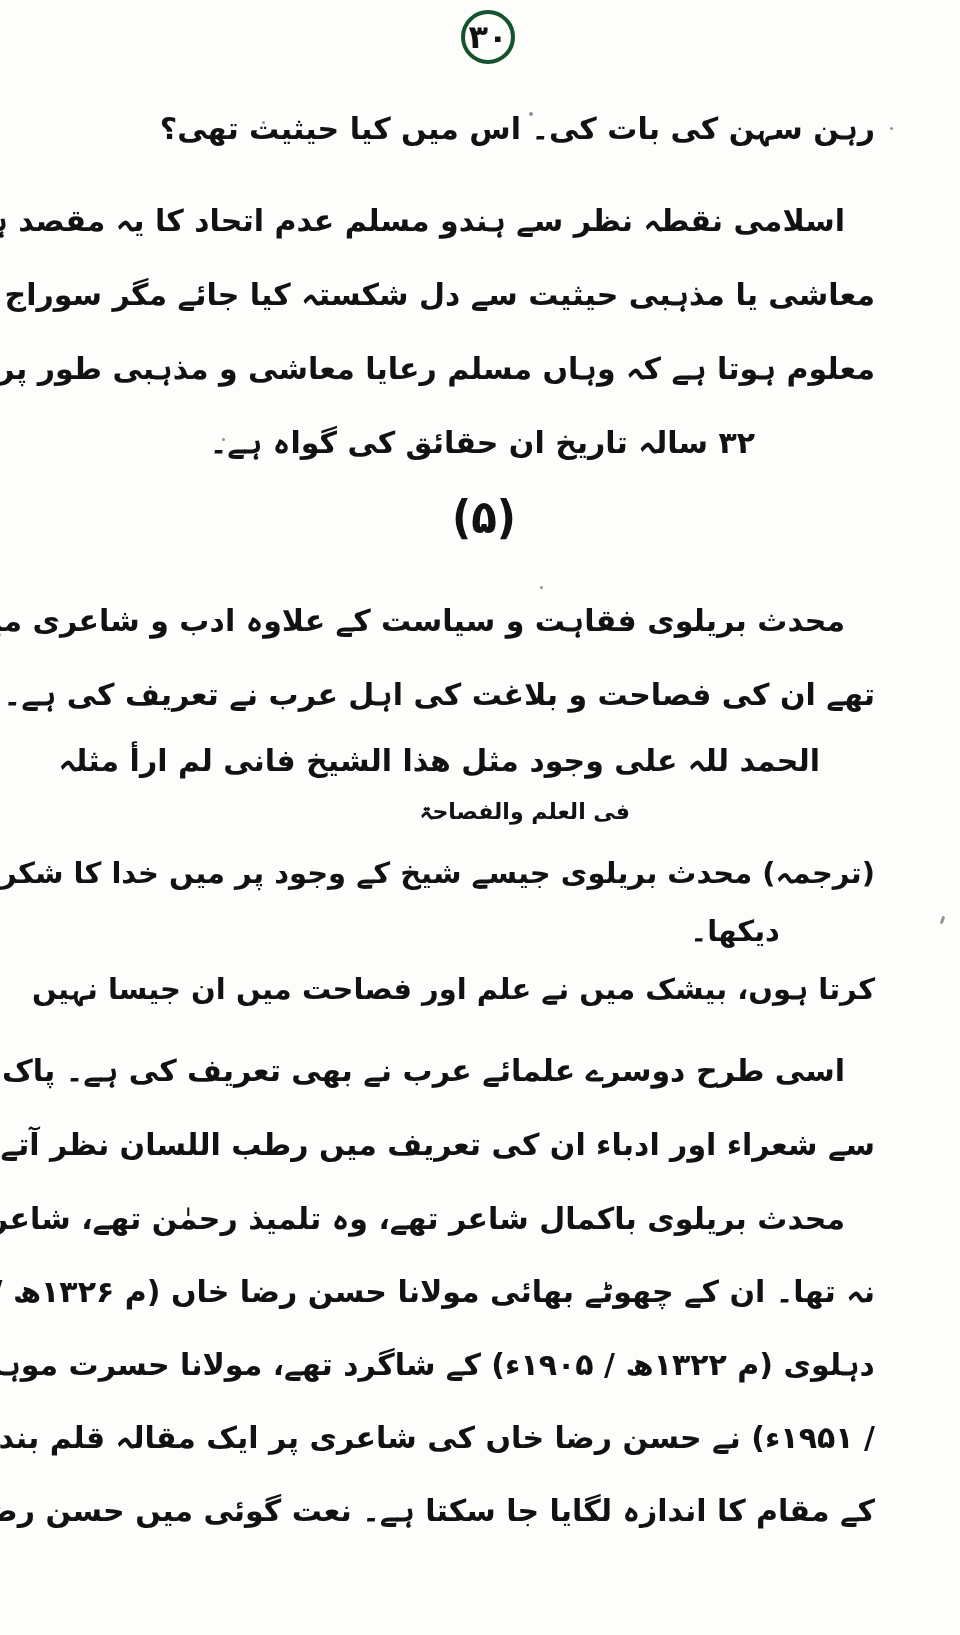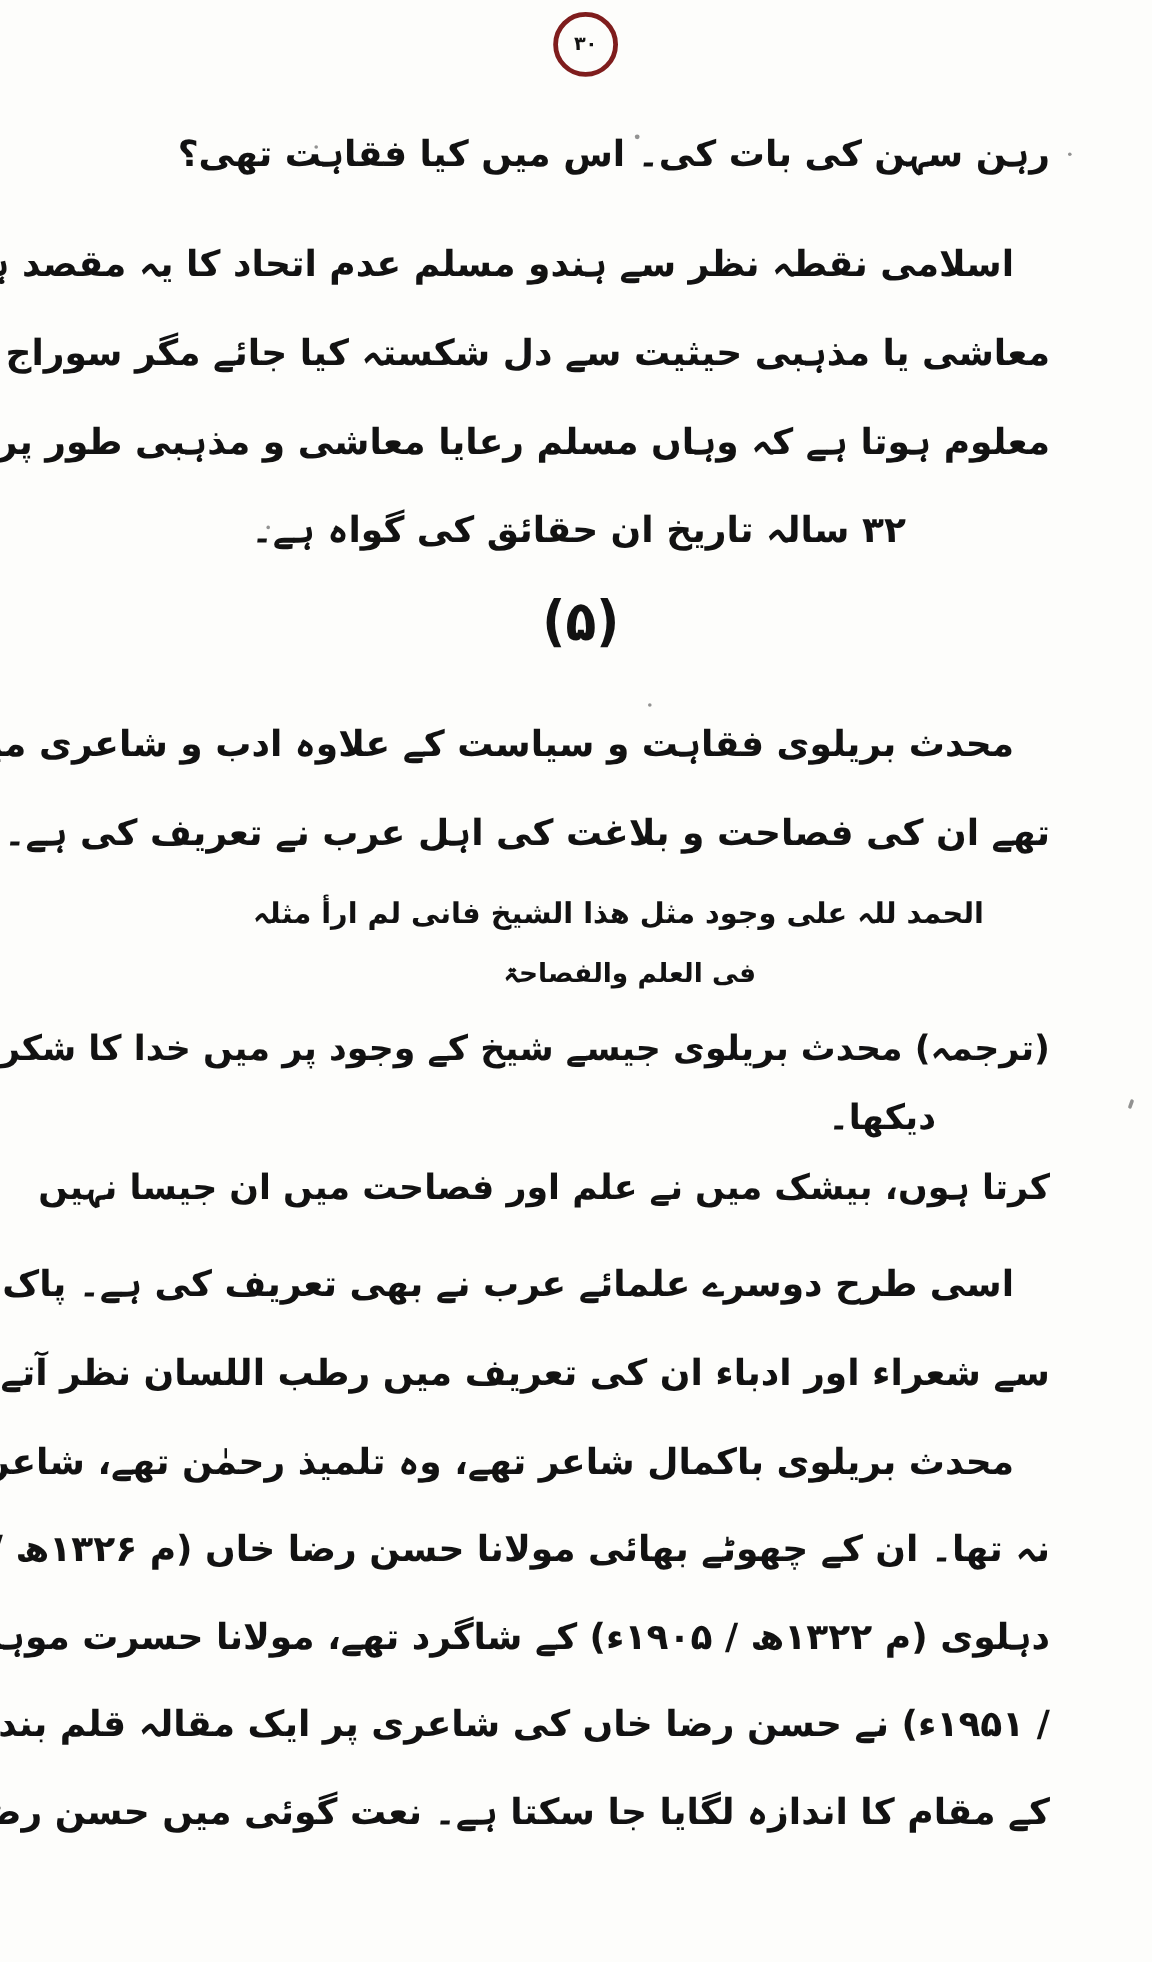--- a/index.html
+++ b/index.html
@@ -12,25 +12,25 @@
     background:#fdfdfb;
     color:#121212;
     direction:rtl;
     font-family:"DejaVu Sans", sans-serif;
     font-weight:bold;
   }
   .page-number{
     width:54px;height:54px;
     margin:0 auto;
     transform:translateX(8px);
-    border:4px solid #7f1d1d;
+    border:4px solid #14532d;
     border-radius:50%;
     box-sizing:border-box;
     display:flex;align-items:center;justify-content:center;
-    font-size:16px;
+    font-size:32px;
     line-height:1;
   }
   .line{
     text-align:right;
     white-space:nowrap;
     font-size:30px;
     line-height:74px;
     height:74px;
     letter-spacing:0;
   }
@@ -43,21 +43,21 @@
   .mr55{margin-right:55px;}
   .mr245{margin-right:245px;}
   .section-marker{
     margin-top:6px;
     height:64px;line-height:64px;
     text-align:center;
     font-size:42px;
     transform:translateX(4px) scaleY(1.1);
   }
   .p2{margin-top:34px;}
-  .quote-arabic .line.ar1{font-size:24px;line-height:58px;height:58px;}
+  .quote-arabic .line.ar1{font-size:30px;line-height:58px;height:58px;}
   .quote-arabic .line.ar2{font-size:22px;line-height:44px;height:44px;}
   .translation{margin-top:10px;margin-left:130px;}
   .translation .line{font-size:29px;line-height:58px;height:58px;}
   .p3{margin-top:16px;}
   .p4 .line{line-height:73px;height:73px;}
   .speck{
     position:absolute;
     background:#6d6d6d;
     border-radius:50%;
     opacity:.75;
@@ -71,21 +71,21 @@
 </style>
 </head>
 <body>
 
 <div class="page">
 
   <div class="page-number">
     <span>۳۰</span>
   </div>
 
-  <div class="line intro">رہن سہن کی بات کی۔ اس میں کیا فقاہت تھی؟</div>
+  <div class="line intro">رہن سہن کی بات کی۔ اس میں کیا حیثیت تھی؟</div>
 
   <div class="para p1">
     <div class="line indent">اسلامی نقطہ نظر سے ہندو مسلم عدم اتحاد کا یہ مقصد ہرگز نہیں کہ ہندو رعایا کو</div>
     <div class="line">معاشی یا مذہبی حیثیت سے دل شکستہ کیا جائے مگر سوراج یا ہندو اسٹیٹ کا یہ مقصود</div>
     <div class="line">معلوم ہوتا ہے کہ وہاں مسلم رعایا معاشی و مذہبی طور پر دل شکستہ رہے۔ پاک و ہند کی</div>
     <div class="line mr120">۳۲ سالہ تاریخ ان حقائق کی گواہ ہے۔</div>
   </div>
 
   <div class="section-marker">(۵)</div>
 

